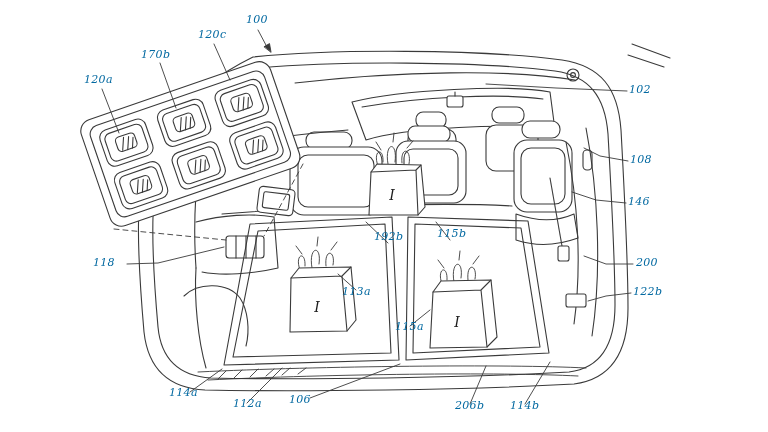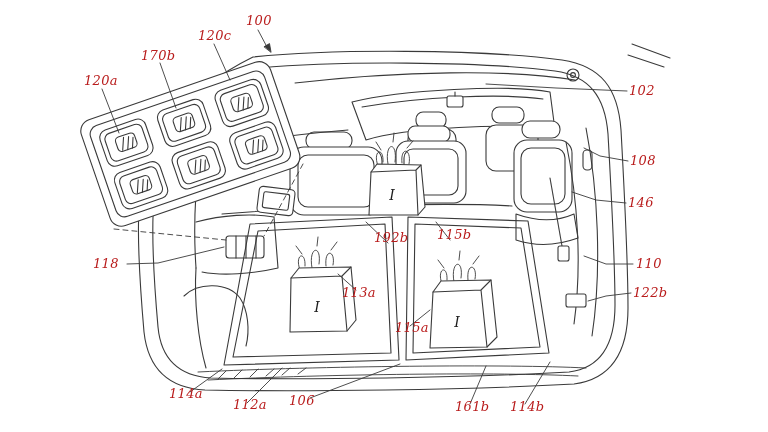--- a/index.html
+++ b/index.html
@@ -1,19 +1,19 @@
 <!DOCTYPE html>
 <html><head>
 <meta charset="utf-8">
 <style>
   html,body{margin:0;padding:0;background:#ffffff;}
   .stage{position:relative;width:768px;height:432px;background:#ffffff;overflow:hidden;
          font-family:"DejaVu Serif",serif;}
   .stage svg{position:absolute;left:0;top:0;}
-  .ref{position:absolute;font-style:italic;font-size:13px;color:#b91c1c;
+  .ref{position:absolute;font-style:italic;font-size:11px;color:#0369a1;
        letter-spacing:.3px;white-space:nowrap;line-height:1;}
   svg text.mark{font-family:"DejaVu Serif",serif;font-style:italic;font-size:14px;
                 fill:#1b1b1b;stroke:none;}
 </style>
 </head>
 <body>
 
 <div class="stage">
 
   <svg width="768" height="432" viewBox="0 0 768 432">
@@ -159,26 +159,26 @@
     </g>
   </svg>
 
   <div class="ref" style="left:246px;top:14px">100</div>
   <div class="ref" style="left:198px;top:29px">120c</div>
   <div class="ref" style="left:141px;top:49px">170b</div>
   <div class="ref" style="left:84px;top:74px">120a</div>
   <div class="ref" style="left:629px;top:84px">102</div>
   <div class="ref" style="left:630px;top:154px">108</div>
   <div class="ref" style="left:628px;top:196px">146</div>
-  <div class="ref" style="left:636px;top:257px">110</div>
+  <div class="ref" style="left:636px;top:257px">200</div>
   <div class="ref" style="left:633px;top:286px">122b</div>
   <div class="ref" style="left:93px;top:257px">118</div>
   <div class="ref" style="left:374px;top:231px">192b</div>
   <div class="ref" style="left:437px;top:228px">115b</div>
   <div class="ref" style="left:342px;top:286px">113a</div>
   <div class="ref" style="left:395px;top:321px">115a</div>
   <div class="ref" style="left:169px;top:387px">114a</div>
   <div class="ref" style="left:233px;top:398px">112a</div>
   <div class="ref" style="left:289px;top:394px">106</div>
-  <div class="ref" style="left:455px;top:400px">161b</div>
+  <div class="ref" style="left:455px;top:400px">206b</div>
   <div class="ref" style="left:510px;top:400px">114b</div>
 
 </div>
 
 </body></html>

